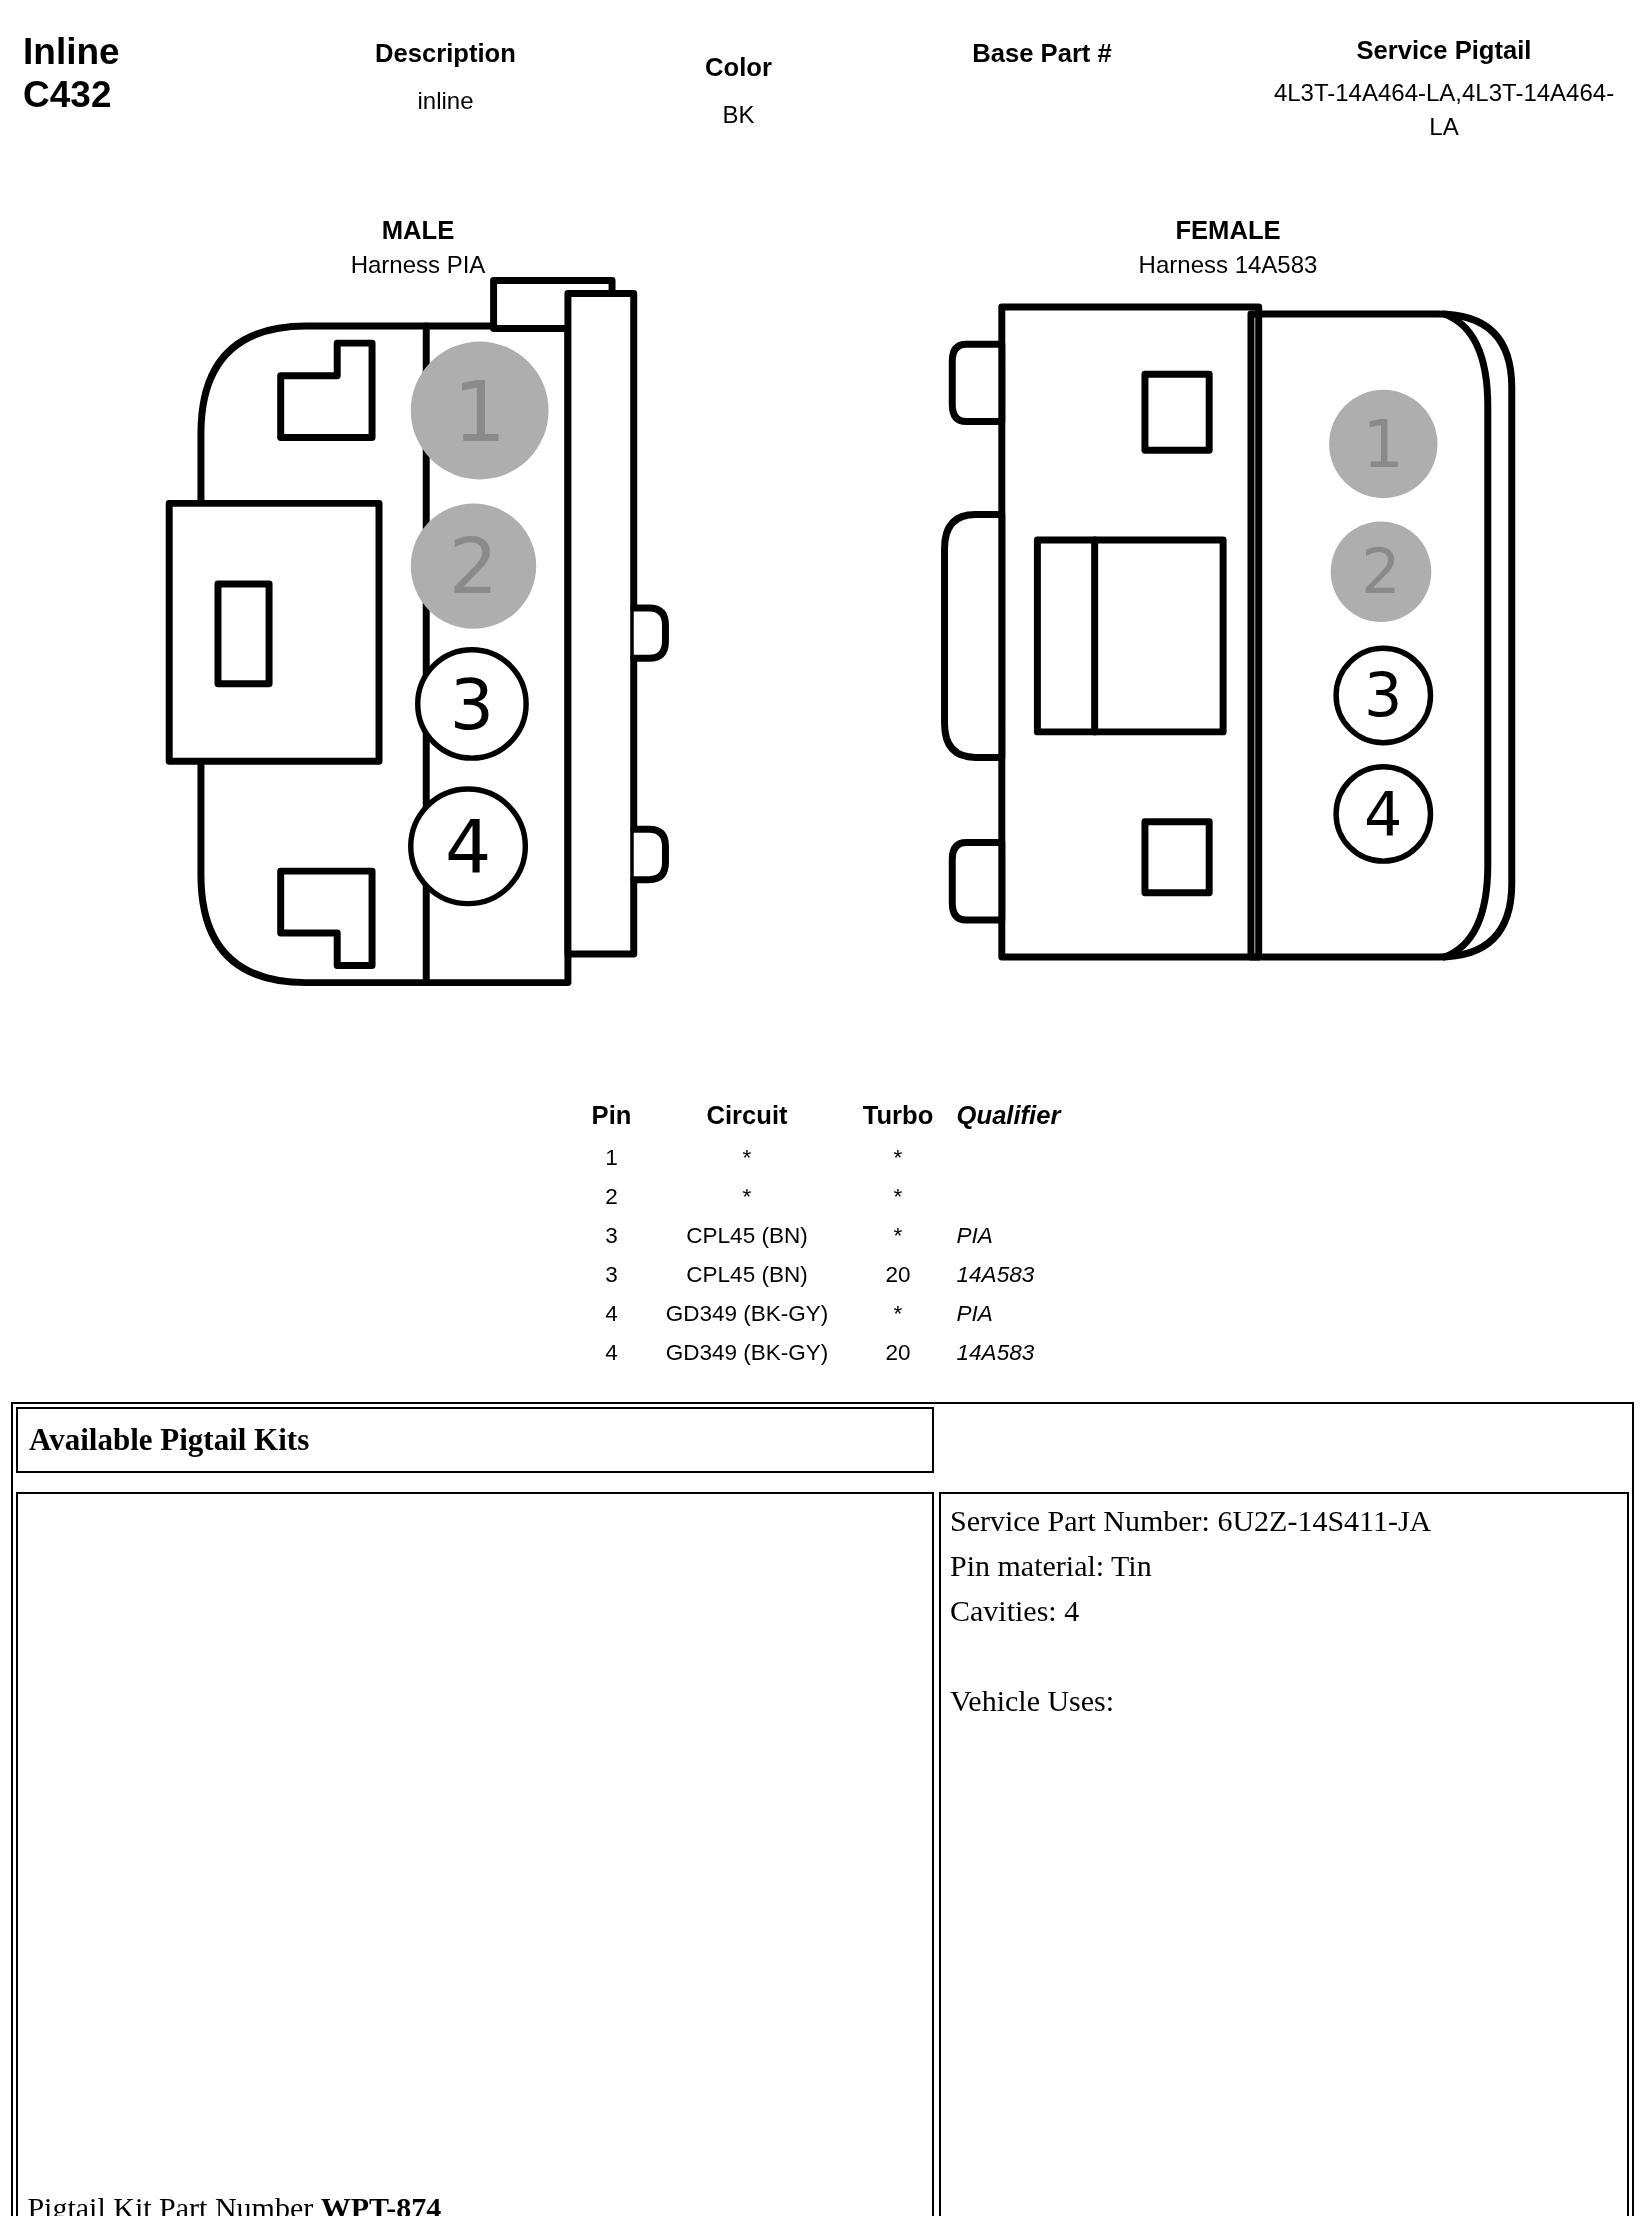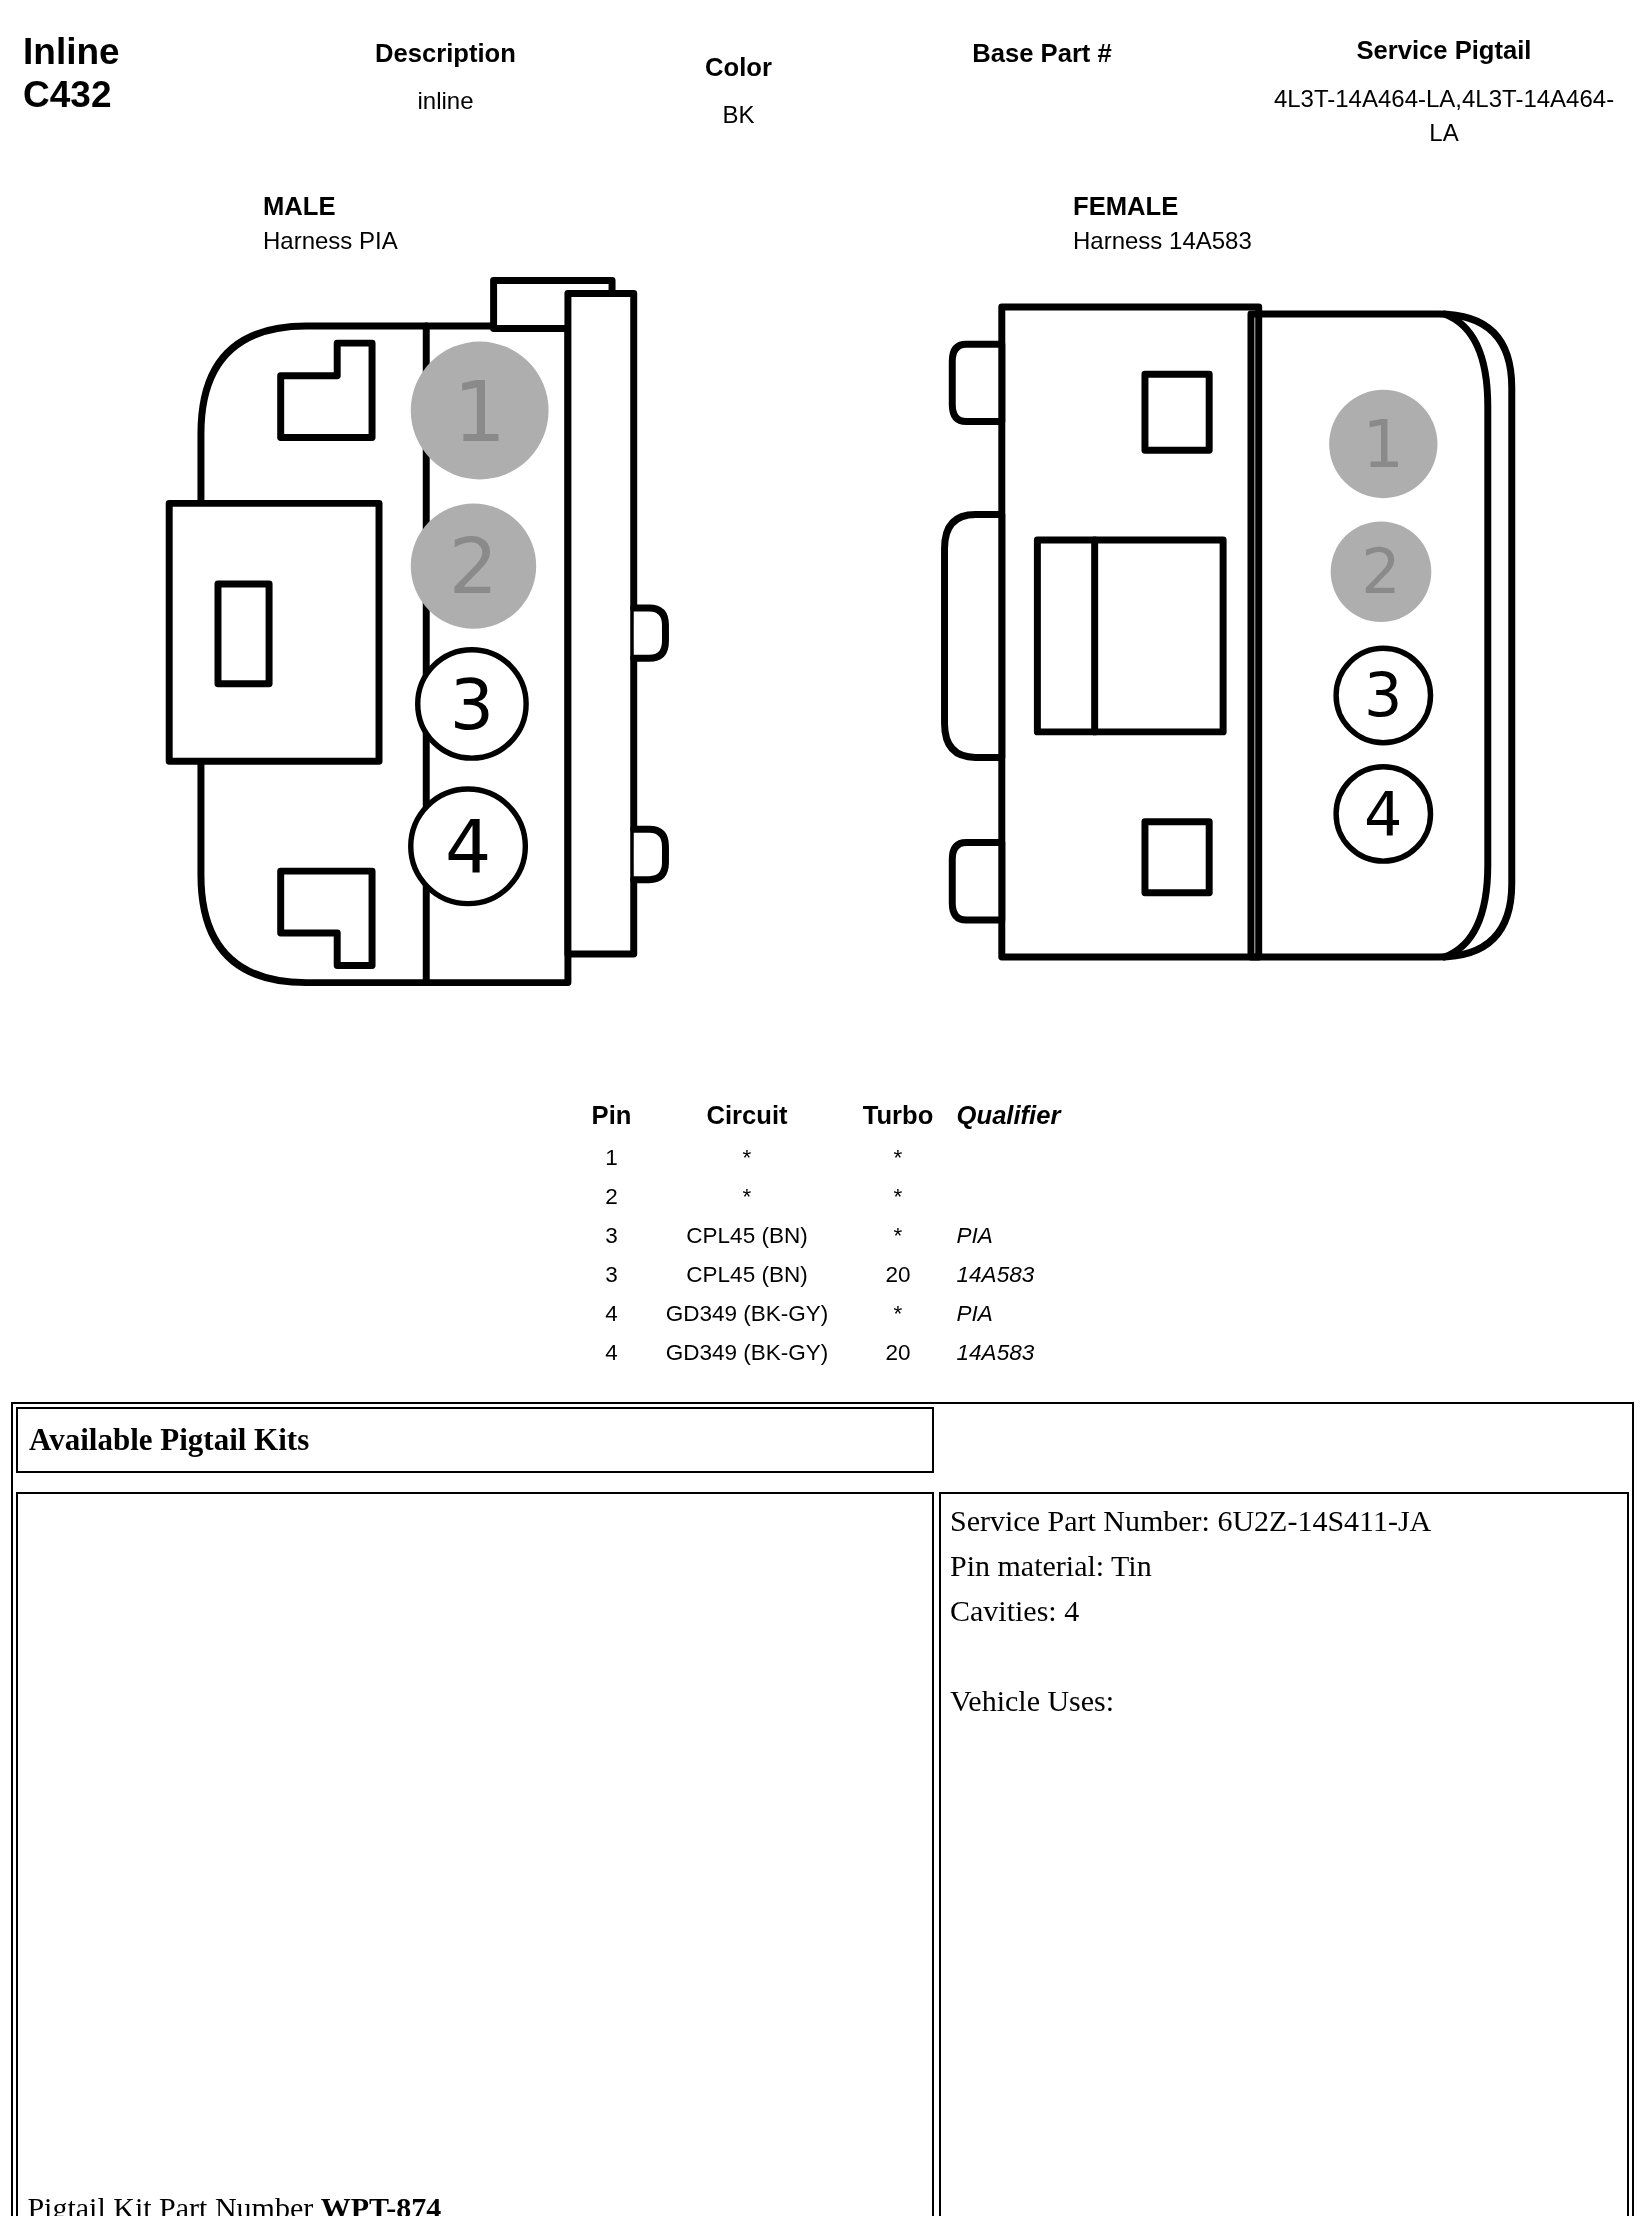--- a/index.html
+++ b/index.html
@@ -12,24 +12,24 @@
 
   
   .conn-title{left:23px;top:31px;font-weight:bold;font-size:37px;line-height:1.15;}
   .hcol{position:absolute;text-align:center;}
   .hlabel{font-weight:bold;font-size:25.6px;}
   .hvalue{font-size:24px;margin-top:15.5px;line-height:1.4;}
   .hcol.desc{left:333px;top:39px;width:225px;}
   .hcol.color{left:626px;top:53px;width:225px;}
   .hcol.base{left:914px;top:39px;width:256px;}
   .hcol.pigtail{left:1262px;top:36px;width:364px;}
-  .hcol.pigtail .hvalue{margin-top:17px;}
-
-  
-  .conn-caption{position:absolute;width:310px;}
+  .hcol.pigtail .hvalue{margin-top:11px;}
+
+  
+  .conn-caption{position:absolute;text-align:center;width:310px;margin-top:24px;}
   .conn-caption .gender{font-weight:bold;font-size:25.6px;}
   .conn-caption .harness{font-size:24px;margin-top:6.2px;}
   .cap-male{left:263px;top:192px;}
   .cap-female{left:1073px;top:192px;}
 
   .svg-male{left:155px;top:275px;}
   .svg-female{left:941px;top:290px;}
 
   
   .pin-table{

